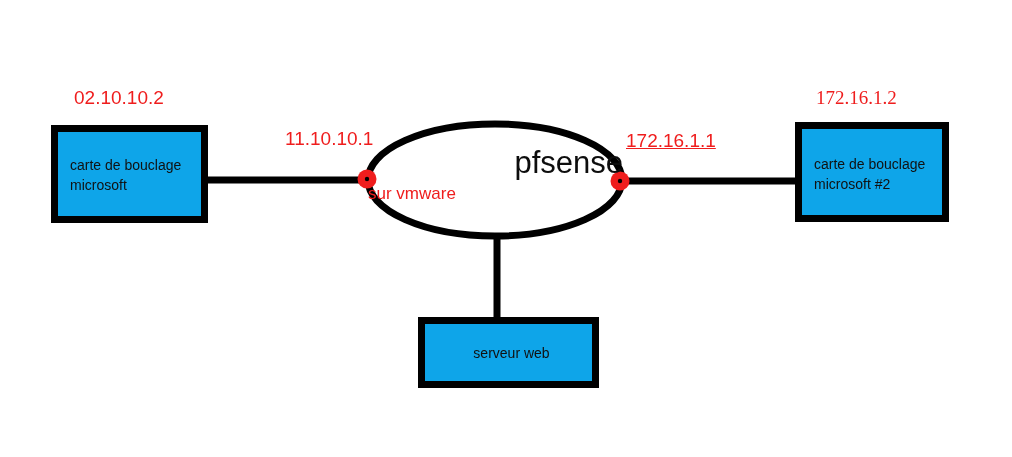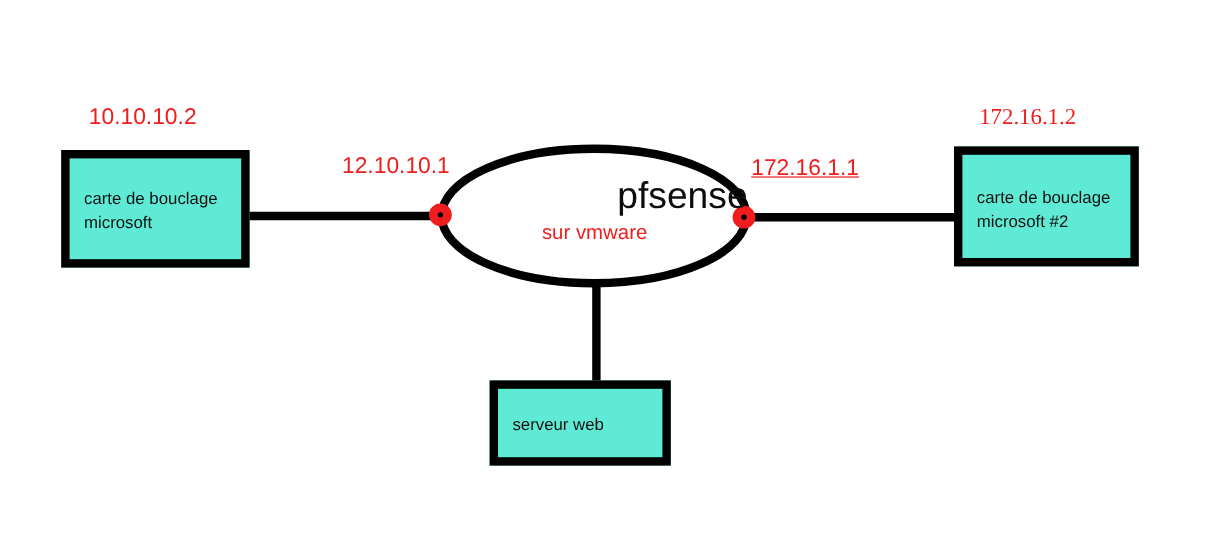--- a/index.html
+++ b/index.html
@@ -22,21 +22,21 @@
     position: absolute;
     top: 0;
     left: 0;
     width: 1012px;
     height: 457px;
   }
   .node-box {
     position: absolute;
     box-sizing: border-box;
     border: 7px solid #000000;
-    background: #5eead4;
+    background: #0ea5e9;
   }
   .node-box .node-label {
     position: absolute;
     left: 12px;
     right: 6px;
     font-size: 14px;
     line-height: 20px;
     color: #111111;
     white-space: pre-line;
   }
@@ -48,24 +48,25 @@
   }
   #box-left .node-label { top: 23px; }
   #box-right {
     left: 795px;
     top: 122px;
     width: 154px;
     height: 100px;
   }
   #box-right .node-label { top: 25px; }
   #box-server {
-    left: 408px;
+    left: 418px;
     top: 317px;
-    width: 151px;
+    width: 181px;
     height: 71px;
+    text-align: center;
   }
   #box-server .node-label { top: 19px; }
 
   .ip-label {
     position: absolute;
     color: #ef1d1d;
     font-size: 19px;
     line-height: 22px;
     white-space: nowrap;
   }
@@ -83,21 +84,20 @@
     text-align: right;
     font-size: 31px;
     line-height: 36px;
     color: #0d0d0d;
   }
   .cloud-subtitle {
     position: absolute;
     left: 368px;
     top: 183px;
     width: 255px;
-    text-align: center;
     font-size: 17px;
     line-height: 22px;
     color: #ef1d1d;
   }
 </style>
 </head>
 <body>
 
 <div id="canvas">
 
@@ -115,31 +115,31 @@
     <circle cx="367" cy="179" r="2.2" fill="#000000"></circle>
 
     <circle cx="620" cy="181" r="9.5" fill="#ef1d1d"></circle>
     <circle cx="620" cy="181" r="2.2" fill="#000000"></circle>
   </svg>
 
   <div class="node-box" id="box-left">
     <div class="node-label">carte de bouclage
 microsoft</div>
   </div>
-  <div class="ip-label" id="ip-left-box">10.10.10.2</div>
+  <div class="ip-label" id="ip-left-box">02.10.10.2</div>
 
   <div class="node-box" id="box-right">
     <div class="node-label">carte de bouclage
 microsoft #2</div>
   </div>
   <div class="ip-label" id="ip-right-box">172.16.1.2</div>
 
   <div class="node-box" id="box-server">
     <div class="node-label">serveur web</div>
   </div>
 
   <div class="cloud-title">pfsense</div>
   <div class="cloud-subtitle">sur vmware</div>
 
-  <div class="ip-label" id="ip-lan">12.10.10.1</div>
+  <div class="ip-label" id="ip-lan">11.10.10.1</div>
   <div class="ip-label" id="ip-wan">172.16.1.1</div>
 
 </div>
 
 </body></html>

